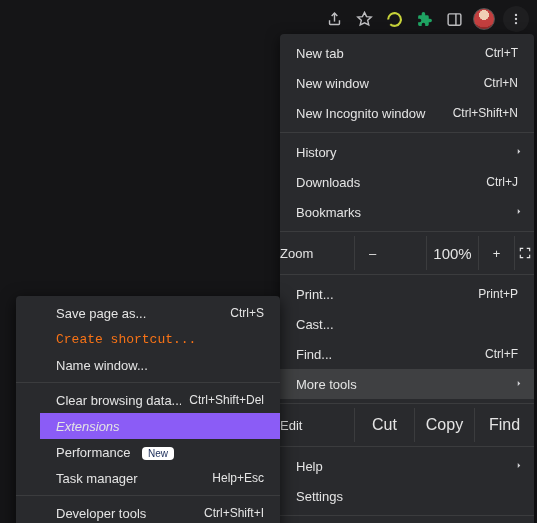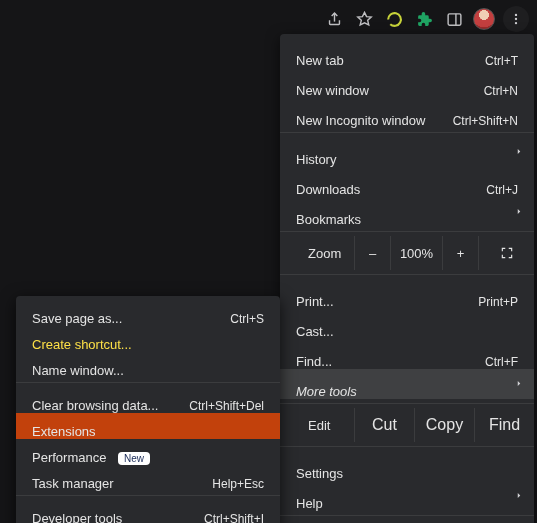--- a/index.html
+++ b/index.html
@@ -46,26 +46,26 @@
     top: 34px; right: 3px;
     width: 254px;
     background: #292a2d;
     border-radius: 4px;
     box-shadow: 0 4px 14px rgba(0,0,0,0.6);
     padding: 4px 0;
   }
   .menu-item {
     height: 30px;
     display: flex;
-    align-items: flex-end;
+    align-items: center;
     padding: 0 16px;
     cursor: default;
     position: relative;
   }
-  .menu-item.hover { background: #3f4042; font-style: italic; }
+  .menu-item.hover { background: #3f4042; }
   .label { flex: 1; white-space: nowrap; overflow: hidden; }
   .shortcut { color: #e5e5e5; font-size: 12px; margin-left: 8px; }
   .chevron {
     position: absolute; right: 10px; top: 50%;
     transform: translateY(-50%);
     color: #cfcfd2;
   }
   .sep {
     height: 1px;
     background: #3b3c3e;
@@ -73,46 +73,46 @@
   }
   
   .row {
     height: 34px;
     display: flex;
     align-items: stretch;
     padding: 0;
   }
   .row .cell-label {
     display: flex; align-items: center;
-    padding-left: 28px;
+    padding-left: 0;
     flex: 0 0 74px;
   }
   .row .cell {
     display: flex; align-items: center; justify-content: center;
     border-left: 1px solid #3b3c3e;
     flex: 1;
   }
   .row .cell.small { flex: 0 0 36px; }
-  .row .cell.pct { flex: 0 0 52px; font-size: 13px; }
+  .row .cell.pct { flex: 0 0 52px; font-size: 15px; margin-left: 36px; }
   .fullscreen-cell { flex: 0 0 42px; }
   .row.editrow .cell { font-size: 16px; }
   
   .submenu {
     position: absolute;
     top: 296px; left: 16px;
     width: 264px;
     background: #292a2d;
     border-radius: 4px;
     box-shadow: 0 4px 16px rgba(0,0,0,0.7);
     padding: 4px 0;
     z-index: 5;
   }
-  .submenu .menu-item { height: 26px; }
-  .submenu .menu-item.disabled .label { color: #fde047; }
-  .submenu .menu-item.selected { background: #c2410c; }
+  .submenu .menu-item { height: 26px; margin-left: 24px; }
+  .submenu .menu-item.disabled .label { color: #f97316; font-family: Liberation Mono, monospace; }
+  .submenu .menu-item.selected { background: #8b5cf6; font-style: italic; }
   .badge {
     display: inline-block;
     font-size: 10px;
     padding: 1px 6px;
     margin-left: 8px;
     border-radius: 4px;
     background: #ffffff;
     color: #1b2c59;
   }
 </style>
@@ -237,30 +237,30 @@
   <div class="row editrow">
     <div class="cell-label">Edit</div>
     <div class="cell">Cut</div>
     <div class="cell">Copy</div>
     <div class="cell">Find</div>
   </div>
 
   <div class="sep"></div>
 
   <div class="menu-item">
-    <span class="label">Settings</span>
-  </div>
-  <div class="menu-item">
     <span class="label">Help</span>
     <span class="chevron">
       <svg width="10" height="10" viewBox="0 0 24 24" fill="currentColor">
           <path d="M9 6l6 6-6 6z"></path>
         </svg>
     </span>
   </div>
+  <div class="menu-item">
+    <span class="label">Settings</span>
+  </div>
 
   <div class="sep"></div>
 
   <div class="menu-item">
     
   </div>
 
 </div>
 
 <div class="submenu">

